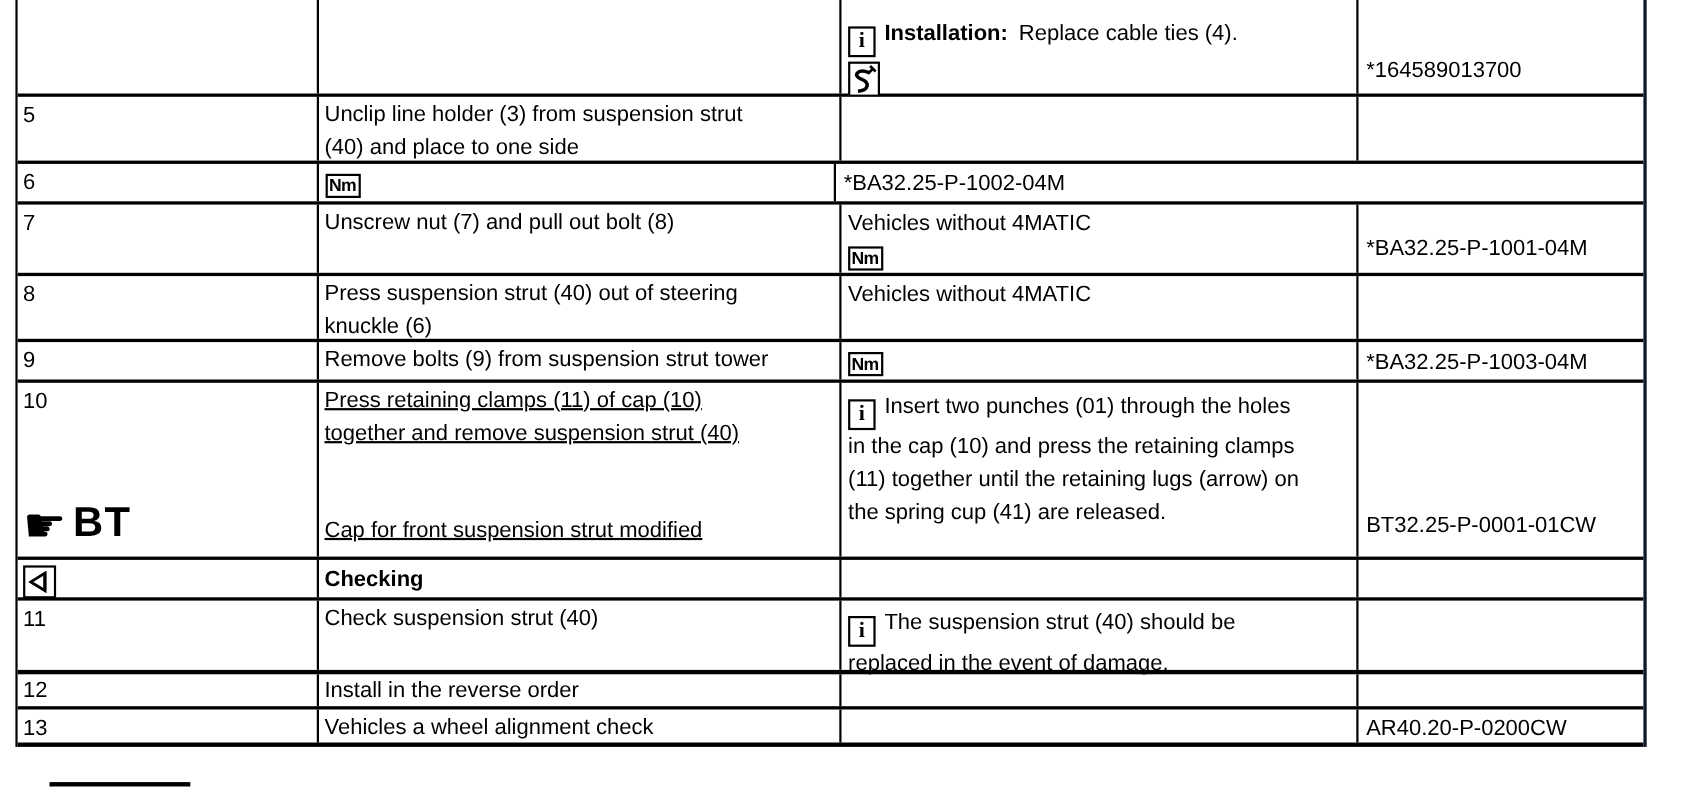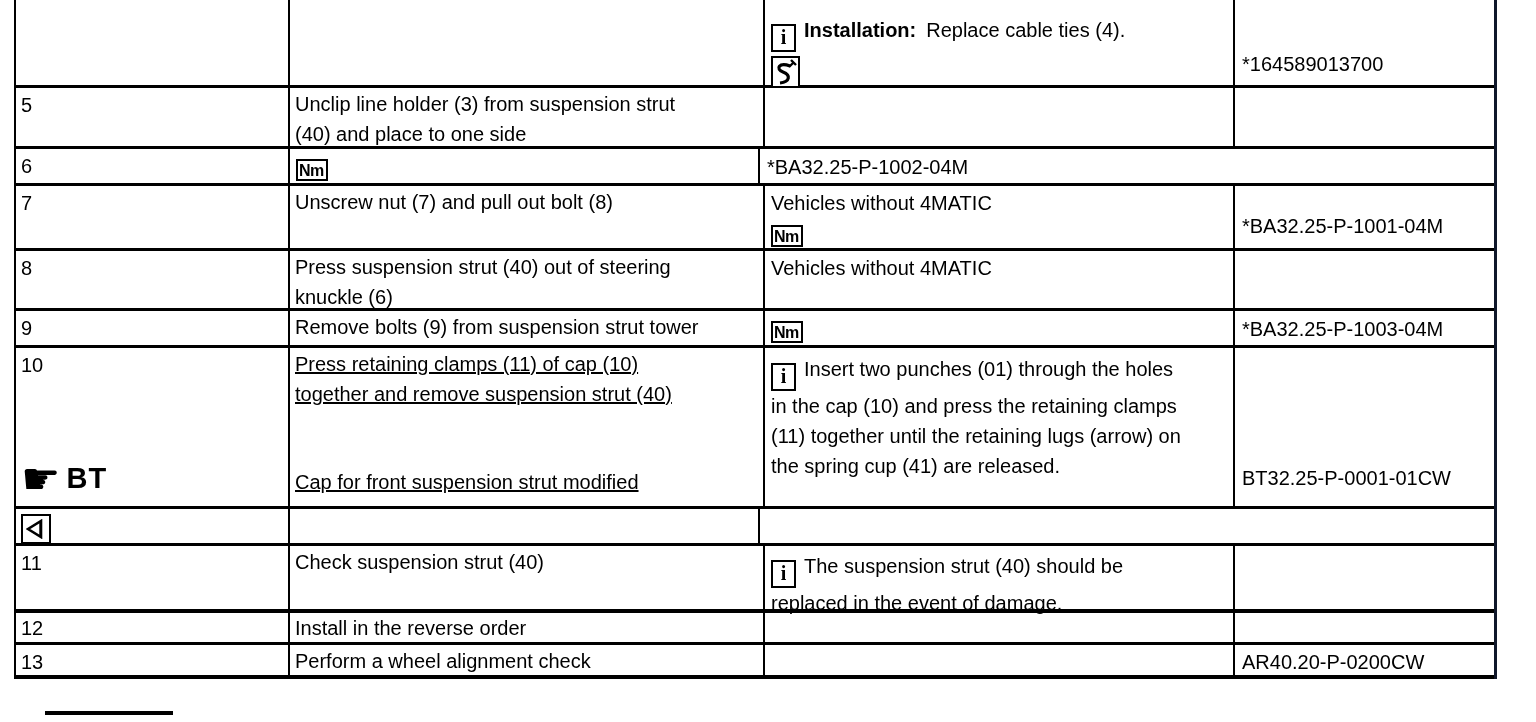--- a/index.html
+++ b/index.html
@@ -25,21 +25,21 @@
   .ibox{display:inline-block;width:21px;height:24px;border:2px solid #000;text-align:center;
         font-family:"Liberation Serif",serif;font-weight:bold;font-size:20px;line-height:22px;
         margin-right:8px;vertical-align:-7px;background:#fff;}
   .nmbox{display:inline-block;border:2px solid #000;font-weight:bold;font-size:16px;
          line-height:17px;padding:1px 2px 0 1px;letter-spacing:-0.5px;vertical-align:middle;}
   .toolbox{display:inline-block;width:25px;height:28px;border:2px solid #000;
            position:relative;background:#fff;}
   .endbox{display:inline-flex;width:26px;height:26px;border:2px solid #000;
           align-items:center;justify-content:center;margin-top:3px;}
   .hand{font-family:"DejaVu Sans",sans-serif;font-size:44px;line-height:34px;display:inline-block;}
-  .btlabel{font-weight:bold;font-size:29px;letter-spacing:1px;line-height:34px;display:inline-block;
+  .btlabel{font-weight:bold;font-size:38px;letter-spacing:1px;line-height:34px;display:inline-block;
            vertical-align:6px;margin-left:6px;}
   .col{display:flex;flex-direction:column;justify-content:space-between;}
   .vend{display:flex;flex-direction:column;justify-content:flex-end;}
   .artifact{position:absolute;left:45px;top:711px;width:128px;height:4px;background:#000;}
   .note-line{display:block;}
 </style>
 </head>
 <body>
 
 <div class="tbl">
@@ -133,20 +133,21 @@
 
   <div class="tr h-rc">
     <div class="c c1">
       <span class="endbox">
         <svg width="20" height="20" viewBox="0 0 20 20">
           <polygon points="15,2 15,18 2,10" fill="#fff" stroke="#000" stroke-width="2.6"></polygon>
           <rect x="13.4" y="2" width="2.6" height="16" fill="#000"></rect>
         </svg>
       </span>
     </div>
+    <div class="c c2 b" style="padding-top:3px;"><span>Checking</span></div>
     <div class="c c3"></div>
     <div class="c c4"></div>
   </div>
 
   <div class="tr h-r11 thickb">
     <div class="c c1"><span>11</span></div>
     <div class="c c2"><span>Check suspension strut (40)</span></div>
     <div class="c c3" style="padding-top:5px;">
       <span class="ibox">i</span><span class="prewrap">The suspension strut (40) should be
 replaced in the event of damage.</span>
@@ -156,20 +157,20 @@
 
   <div class="tr h-r12">
     <div class="c c1" style="padding-top:0;"><span>12</span></div>
     <div class="c c2" style="padding-top:0;"><span>Install in the reverse order</span></div>
     <div class="c c3"></div>
     <div class="c c4"></div>
   </div>
 
   <div class="tr h-r13 thickb">
     <div class="c c1"><span>13</span></div>
-    <div class="c c2"><span>Perform a wheel alignment check</span></div>
+    <div class="c c2"><span>Vehicles a wheel alignment check</span></div>
     <div class="c c3"></div>
     <div class="c c4"><span>AR40.20-P-0200CW</span></div>
   </div>
 
 </div>
 
 <div class="artifact"></div>
 
 </body></html>

